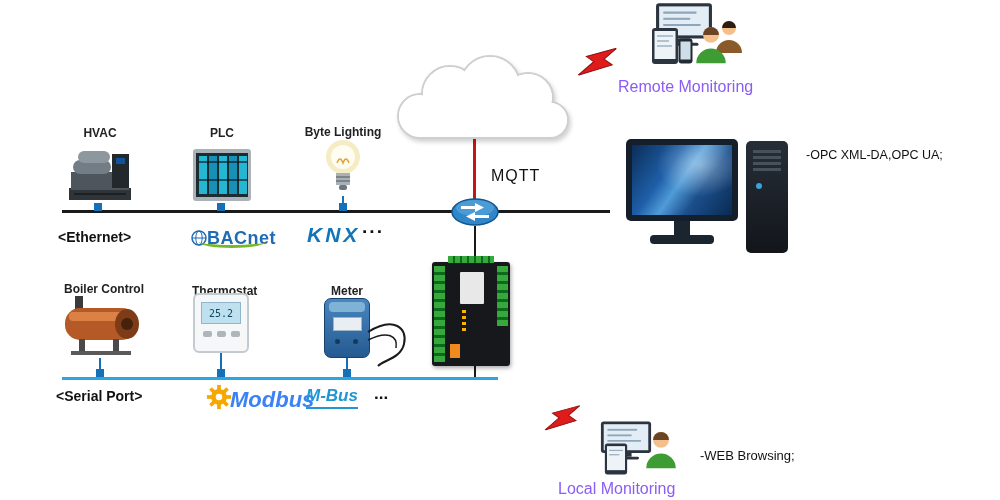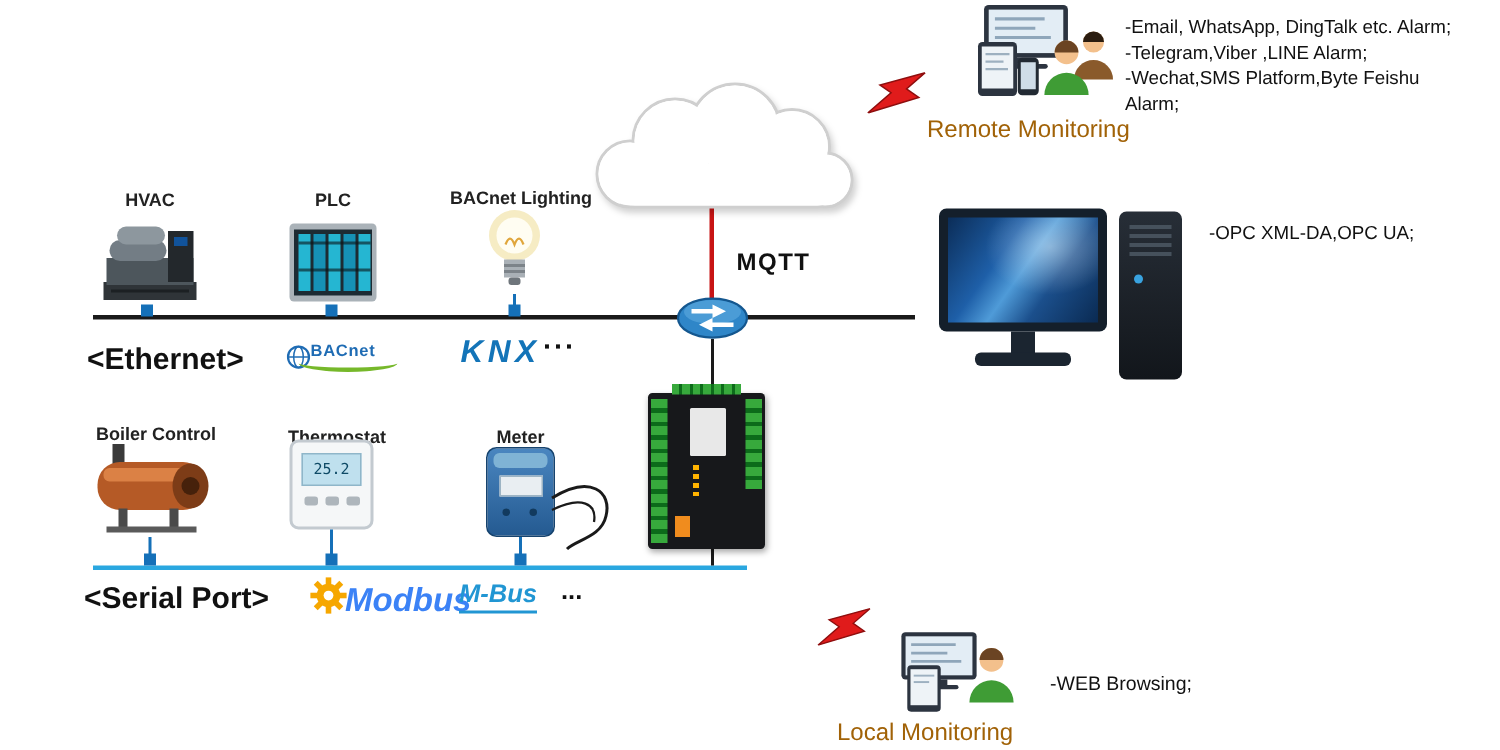--- a/index.html
+++ b/index.html
@@ -9,34 +9,34 @@
   .abs{position:absolute}
   .line{position:absolute}
   .bus-eth{left:62px;top:210px;width:548px;height:3px;background:#1a1a1a}
   .bus-serial{left:62px;top:377px;width:436px;height:3px;background:#2aa7e0}
   .red-line{left:473px;top:124px;width:3px;height:86px;background:#c81414}
   .blk-v1{left:474px;top:226px;width:2px;height:38px;background:#1a1a1a}
   .blk-v2{left:474px;top:366px;width:2px;height:11px;background:#1a1a1a}
   .sq{position:absolute;width:8px;height:8px;background:#1570b8}
   .stub{position:absolute;width:2px;background:#1570b8}
   .dev-label{position:absolute;font-size:12px;font-weight:bold;color:#222;text-align:center;white-space:nowrap}
-  .bus-label{position:absolute;font-size:20px;font-weight:bold;color:#111;white-space:nowrap}
-  .mqtt{position:absolute;left:491px;top:167px;font-size:16px;font-weight:bold;letter-spacing:1px}
+  .bus-label{position:absolute;font-size:14px;font-weight:bold;color:#111;white-space:nowrap}
+  .mqtt{position:absolute;left:491px;top:167px;font-size:16px;font-weight:normal;letter-spacing:1px}
   .cloud-wrap{left:378px;top:48px;width:205px;height:104px}
   .cloud-wrap svg{filter:drop-shadow(2px 3px 2px rgba(0,0,0,.18))}
   .cloud-label{position:absolute;left:0;top:36px;width:100%;text-align:center;font-size:21px;color:#111}
-  .title{position:absolute;font-size:16px;color:#a16207;white-space:nowrap}
+  .title{position:absolute;font-size:16px;color:#8b5cf6;white-space:nowrap}
   .list{position:absolute;font-size:12.5px;color:#111;line-height:17px}
   .alarm-line{white-space:nowrap}
   .alarm-line.wrap{white-space:normal;width:205px}
   .feature-line{white-space:nowrap;line-height:19.5px}
   .weblist{line-height:17px;font-size:13px}
   
   .bacnet{position:absolute;left:191px;top:226px;width:78px;height:26px;background:#fff}
-  .bacnet-text{position:absolute;left:16px;top:2px;font-size:11px;font-weight:bold;color:#1f6cb4;letter-spacing:.5px}
+  .bacnet-text{position:absolute;left:16px;top:2px;font-size:18px;font-weight:bold;color:#1f6cb4;letter-spacing:.5px}
   .bacnet-swoosh{position:absolute;left:8px;top:10px;width:66px;height:12px;border-bottom:3px solid #76b82a;border-radius:50%}
   .knx{position:absolute;left:307px;top:223px;font-size:21px;font-weight:800;color:#1374b8;letter-spacing:3px;font-style:italic}
   .knx-more{position:absolute;left:362px;top:221px;font-size:19px;font-weight:bold;color:#111;letter-spacing:1px}
   .modbus{position:absolute;left:206px;top:383px;height:30px}
   .modbus-text{position:absolute;left:24px;top:4px;font-size:22px;font-weight:bold;font-style:italic;color:#3b82f6}
   .mbus{position:absolute;left:306px;top:386px;font-size:17px;font-weight:bold;font-style:italic;color:#2196d3;border-bottom:2px solid #2196d3;padding-bottom:1px}
   .mbus-more{position:absolute;left:374px;top:384px;font-size:17px;font-weight:bold;color:#111}
   
   .thermo{position:absolute;left:193px;top:293px;width:56px;height:60px;background:#f5f7f8;border:2px solid #c3cad0;border-radius:6px}
   .thermo-lcd{margin:7px auto 0;width:40px;height:22px;background:#bfe0ee;border:1px solid #8fb6c9;display:flex;align-items:center;justify-content:center;font-family:"DejaVu Sans Mono",monospace;font-size:10px;color:#0e4a66}
@@ -143,21 +143,21 @@
       <rect x="37" y="8" width="8" height="38" fill="#1691b5"></rect>
       <rect x="47" y="8" width="8" height="38" fill="#25b6d2"></rect>
       <g fill="#0c1418" opacity="0.6">
           <rect x="7" y="13" width="48" height="2"></rect>
           <rect x="7" y="31" width="48" height="2"></rect>
         </g>
     </svg>
   </div>
   <div class="sq" style="left:217px;top:203px"></div>
 
-  <div class="dev-label" style="left:300px;top:125px;width:86px">BACnet Lighting</div>
+  <div class="dev-label" style="left:300px;top:125px;width:86px">Byte Lighting</div>
   <div class="abs" style="left:323px;top:138px">
     <svg width="40" height="60" viewBox="0 0 40 60">
       <circle cx="20" cy="19" r="17" fill="#f6ecc4"></circle>
       <circle cx="20" cy="19" r="12" fill="#fffdf2"></circle>
       <path d="M14 25 q3 -8 6 0 q3 -8 6 0" stroke="#e0a63c" fill="none" stroke-width="1.5"></path>
       <rect x="13" y="35" width="14" height="12" fill="#a9b0b6"></rect>
       <g stroke="#7c8389" stroke-width="2">
           <line x1="13" y1="39" x2="27" y2="39"></line>
           <line x1="13" y1="43" x2="27" y2="43"></line>
         </g>
@@ -290,25 +290,20 @@
   <div class="abs" style="left:694px;top:24px">
     <svg width="34" height="40" viewBox="0 0 30 34">
       <circle cx="15" cy="9" r="7" fill="#f3c08c"></circle>
       <path d="M8 9 a7 7 0 0 1 14 0 z" fill="#6b4423"></path>
       <path d="M2 34 a13 13 0 0 1 26 0 z" fill="#3f9c35"></path>
     </svg>
   </div>
 
   <div class="title" style="left:618px;top:78px">Remote Monitoring</div>
 
-  <div class="list" style="left:750px;top:10px">
-    <div class="alarm-line">-Email, WhatsApp, DingTalk etc. Alarm;</div>
-    <div class="alarm-line">-Telegram,Viber ,LINE Alarm;</div>
-    <div class="alarm-line wrap">-Wechat,SMS Platform,Byte Feishu Alarm;</div>
-  </div>
 
   <div class="pc-monitor">
     <div class="pc-screen"></div>
   </div>
   <div class="pc-neck"></div>
   <div class="pc-base"></div>
   <div class="tower"></div>
 
   <div class="list" style="left:806px;top:146px">
     <div class="feature-line">-OPC XML-DA,OPC UA;</div>

